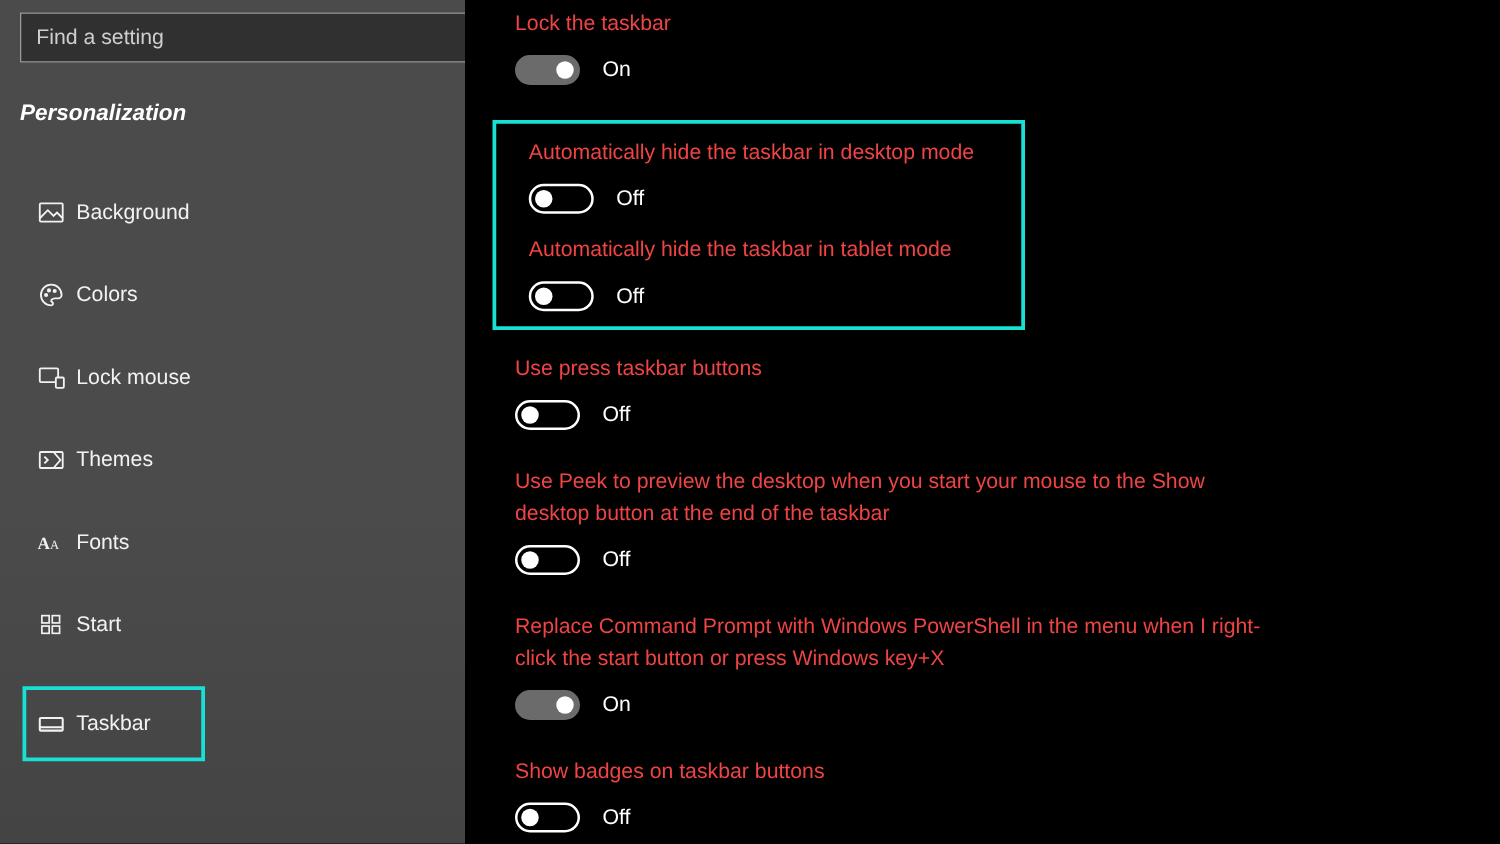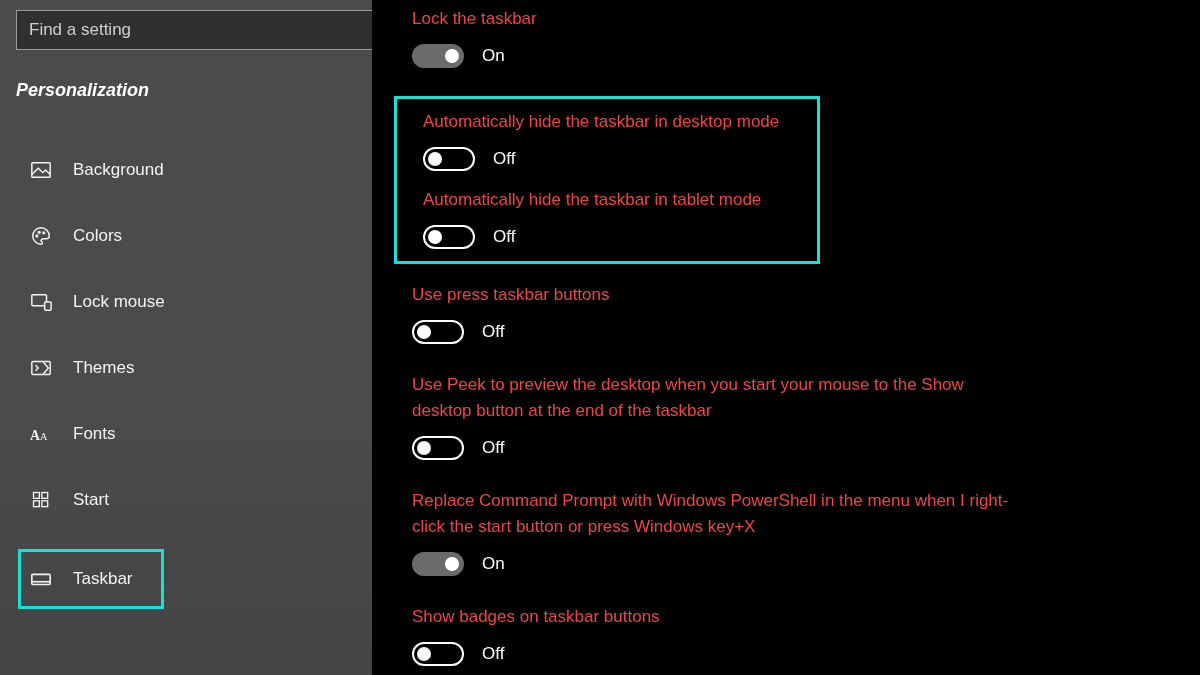--- a/index.html
+++ b/index.html
@@ -35,21 +35,21 @@
   .search-icon { width: 16px; height: 16px; color: #cfcfcf; }
 
   .cat-title {
     font-size: 18px; font-weight: 600; color: #fff;
     margin-bottom: 50px;
     font-style: italic;
   }
 
   .nav { display: flex; flex-direction: column; gap: 28px; padding-left: 2px;}
   .nav-item {
-    display: flex; align-items: center; gap: 20px;
+    display: flex; align-items: center; gap: 8px;
     height: 38px; padding: 0 8px; cursor: pointer;
     font-size: 17px; color: #f2f2f2;
     border: 3px solid transparent;
   }
   .nav-item .ico { width: 24px; height: 24px; color: #f2f2f2; display:flex;align-items:center;justify-content:center;}
   .nav-item.selected {
     border: 3px solid #18e0d4;
     height: 60px;
     width: 146px;
     margin-top: 2px;

